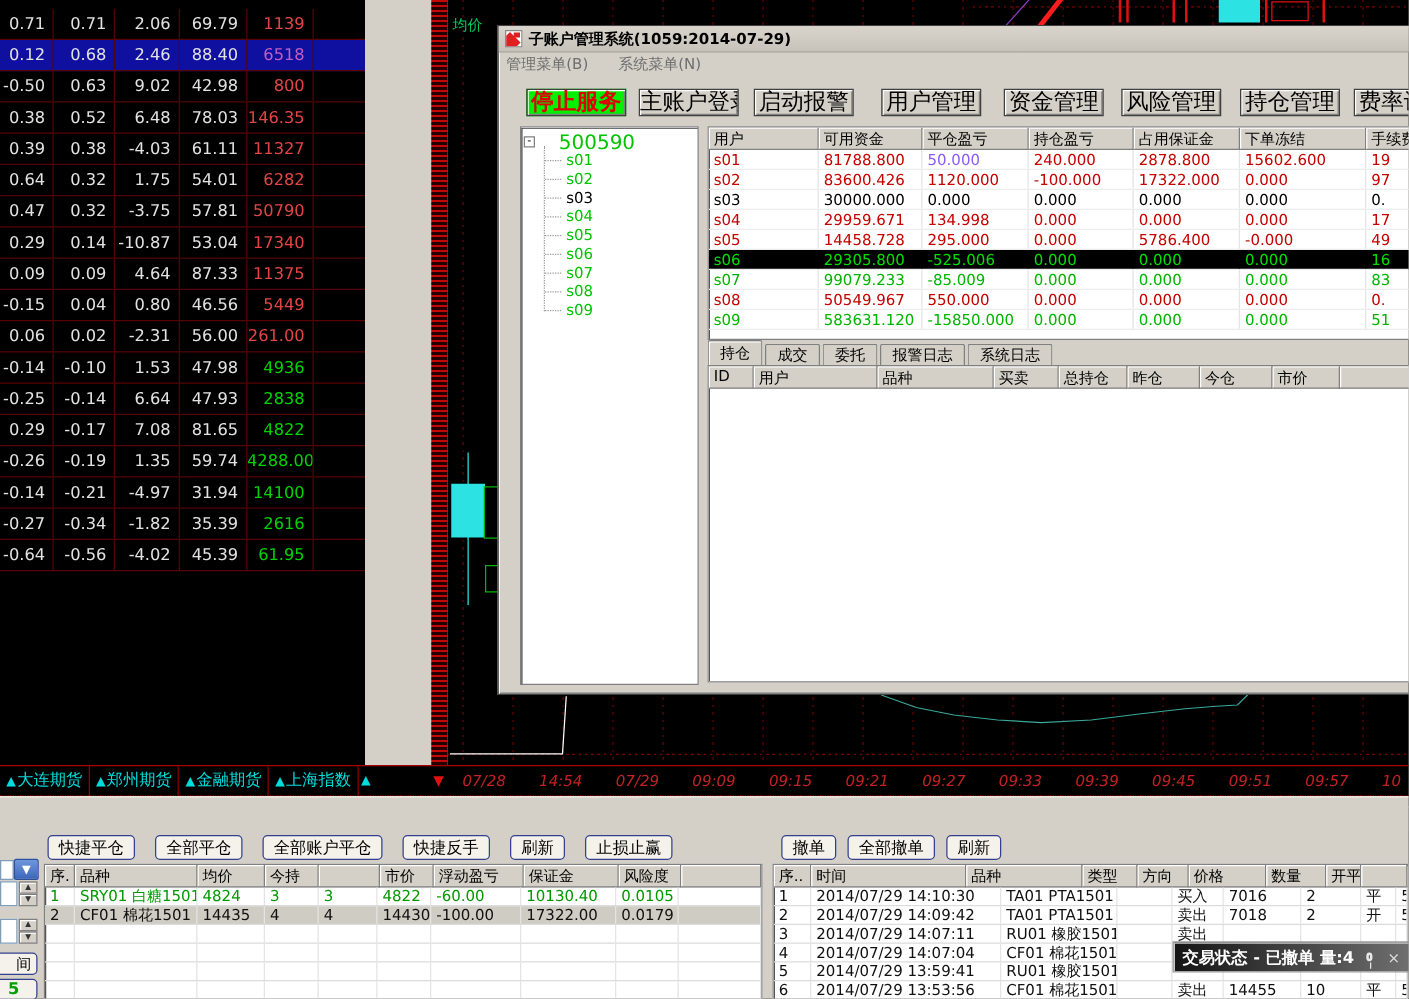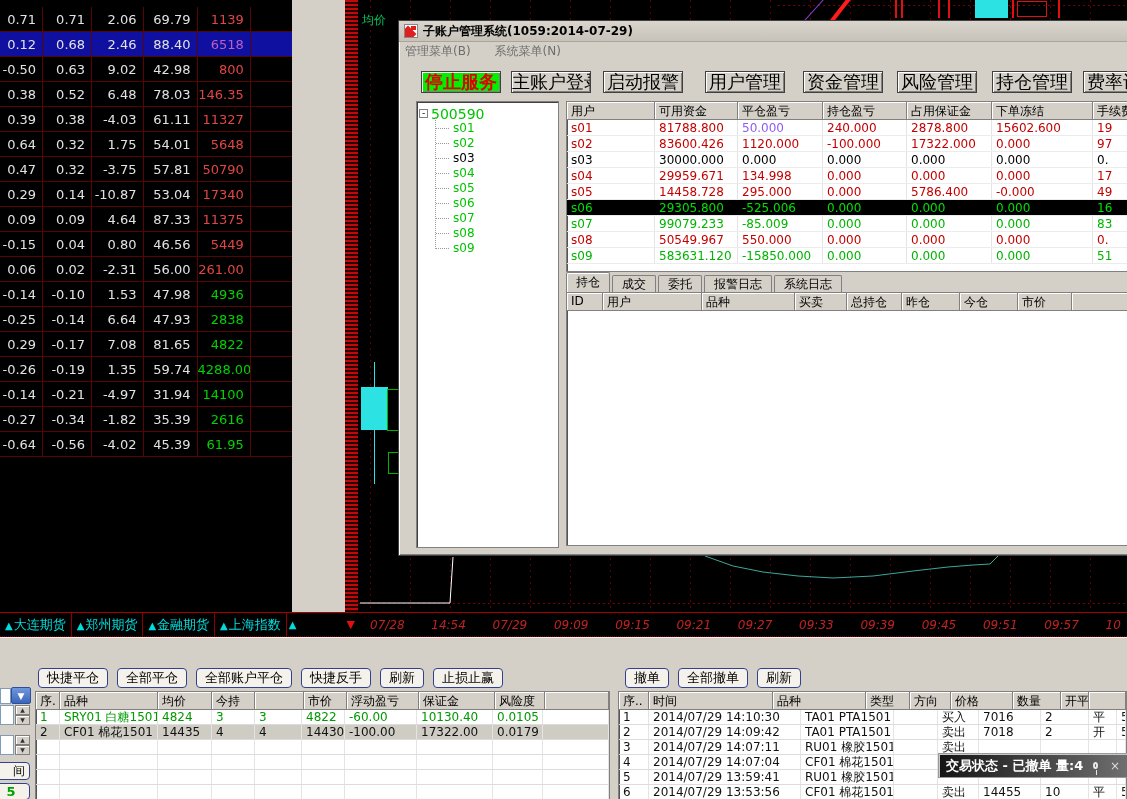--- a/index.html
+++ b/index.html
@@ -58,21 +58,21 @@
   .menu-item { color:#6e6e6e; font-size:12px; }
   .dlg-toolbar { position:absolute; top:50px; left:0; right:0; height:24px; }
   .dlg-btn { position:absolute; top:0; width:80px; height:22px; background:#d4d0c8; border:1px solid #404040;
              box-shadow:inset 1px 1px 0 #fff, inset -1px -1px 0 #808080; font-size:18px; color:#000;
              text-align:center; line-height:20px; overflow:hidden; white-space:nowrap; }
   .dlg-btn.green { background:#00f000; color:#e00000; font-weight:bold; }
   .treepanel { position:absolute; left:17px; top:80px; width:143px; height:447px; background:#fff;
                border:1px solid #808080; box-shadow:inset 1px 1px 0 #404040; padding:4px 2px; overflow:hidden; }
   .tree-root { display:flex; align-items:center; gap:3px; height:15px; }
   .exp-box { width:9px; height:9px; border:1px solid #808080; background:#fff; font-size:9px; line-height:7px; text-align:center; color:#000; }
-  .tree-root-label { color:#00c400; font-size:14px; }
+  .tree-root-label { color:#00c400; font-size:16px;margin-left:16px; }
   .tree-kids { position:relative; }
   .tree-vline { position:absolute; left:16px; top:-4px; width:1px; height:132px; border-left:1px dotted #9a9a9a; }
   .tree-item { height:15px; line-height:15px; padding-left:17px; white-space:nowrap; }
   .tree-stub { display:inline-block; width:13px; height:1px; border-top:1px dotted #9a9a9a; vertical-align:middle; margin-right:4px; }
   .tree-label-green { color:#00c400; font-size:12px; }
   .tree-label-black { color:#000; font-size:12px; }
   
   .lv { position:absolute; background:#fff; border:1px solid #808080; box-shadow:inset 1px 1px 0 #555; overflow:hidden; }
   .lv-head { display:flex; height:18px; }
   .lv-h { background:#d4d0c8; border-right:1px solid #808080; border-bottom:1px solid #808080;
@@ -87,21 +87,21 @@
   .dtab { height:17px; line-height:16px; padding:0 9px; font-size:12px; color:#000; background:#d4d0c8;
           border:1px solid #808080; border-bottom:none; border-radius:2px 2px 0 0; margin-right:2px; }
   .dtab.active { height:20px; line-height:19px; box-shadow:inset 1px 1px 0 #fff; z-index:2; }
   
   .statusbar { position:absolute; left:0; top:645px; width:1127px; height:20px; background:#929292;
                border-top:1px solid #c8c8c8; display:flex; align-items:center; padding-left:28px; gap:27px; }
   .sb-item { color:#f4f4f4; font-size:13px; white-space:nowrap; }
   .sb-item b { font-weight:normal; margin-left:6px; }
   
   .bottom { position:absolute; left:0; top:637px; width:1127px; height:162px; background:#d4d0c8; border-top:1px solid #f2f0ea; }
-  .qbtn-row { position:absolute; left:38px; top:30px; display:flex; gap:9px; }
+  .qbtn-row { position:absolute; left:38px; top:30px; display:flex; gap:16px; }
   .obtn-row { position:absolute; left:625px; top:30px; display:flex; gap:9px; }
   .xp-btn { height:20px; padding:0 8px; background:#f4f2ea; border:1px solid #33408f; border-radius:4px;
             font-size:13px; color:#000; line-height:18px; white-space:nowrap; }
   .grid-empty-row { display:flex; height:15px; border-bottom:1px solid #dcdcdc; }
   .pos-row, .ord-row { height:15px; line-height:15px; font-size:12px; border-bottom:1px solid #dcdcdc; }
   .pos-row.sel { background:#cfccc3; }
   
   .tooltip { position:absolute; left:938px; top:115px; width:190px; height:25px; z-index:50;
              background:linear-gradient(90deg,#141414,#6f6f6f); border:1px solid #9a9a9a;
              box-shadow:inset 1px 1px 0 #c8c8c8; display:flex; align-items:center; padding:0 7px; gap:10px; }
@@ -167,21 +167,21 @@
         <div class="m-cell m-c2">-4.03</div>
         <div class="m-cell m-c3">61.11</div>
         <div class="m-cell m-c4" style="color: rgb(227, 69, 69);">11327</div>
         <div class="m-cell m-c5" style="border-right: none;"></div>
       </div>
       <div class="m-row">
         <div class="m-cell m-c0">0.64</div>
         <div class="m-cell m-c1">0.32</div>
         <div class="m-cell m-c2">1.75</div>
         <div class="m-cell m-c3">54.01</div>
-        <div class="m-cell m-c4" style="color: rgb(227, 69, 69);">5648</div>
+        <div class="m-cell m-c4" style="color: rgb(227, 69, 69);">6282</div>
         <div class="m-cell m-c5" style="border-right: none;"></div>
       </div>
       <div class="m-row">
         <div class="m-cell m-c0">0.47</div>
         <div class="m-cell m-c1">0.32</div>
         <div class="m-cell m-c2">-3.75</div>
         <div class="m-cell m-c3">57.81</div>
         <div class="m-cell m-c4" style="color: rgb(227, 69, 69);">50790</div>
         <div class="m-cell m-c5" style="border-right: none;"></div>
       </div>

